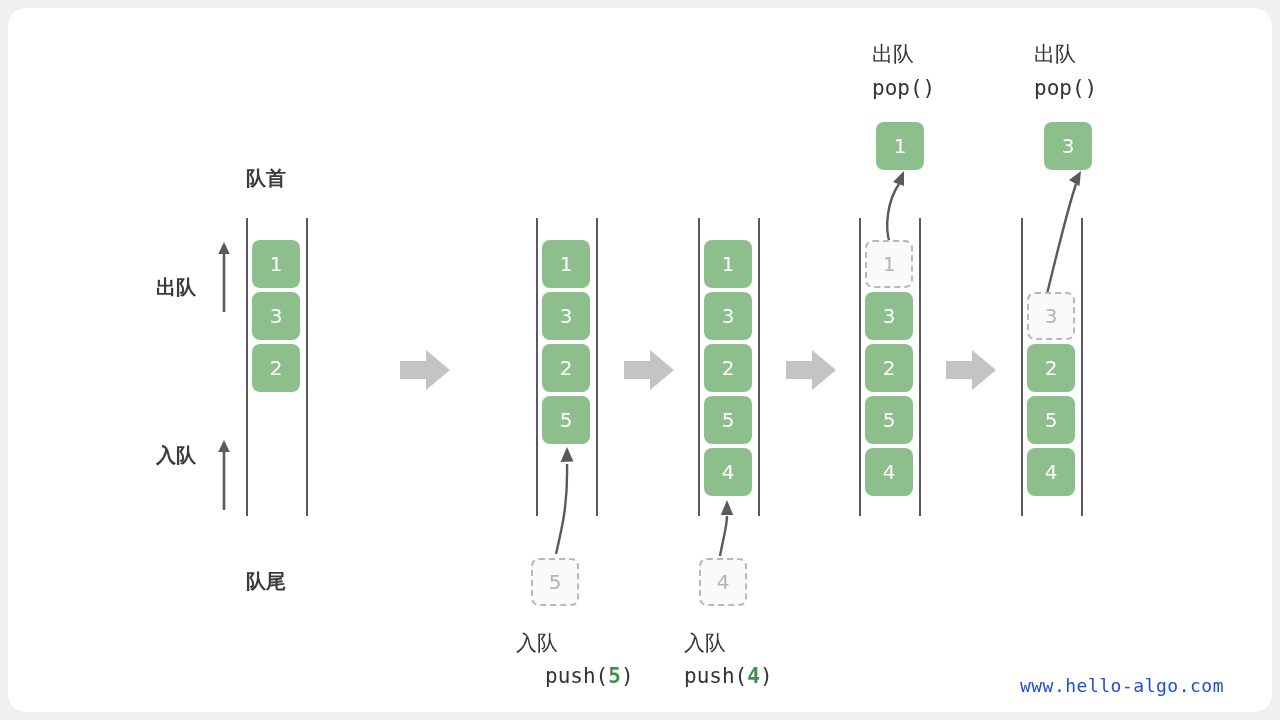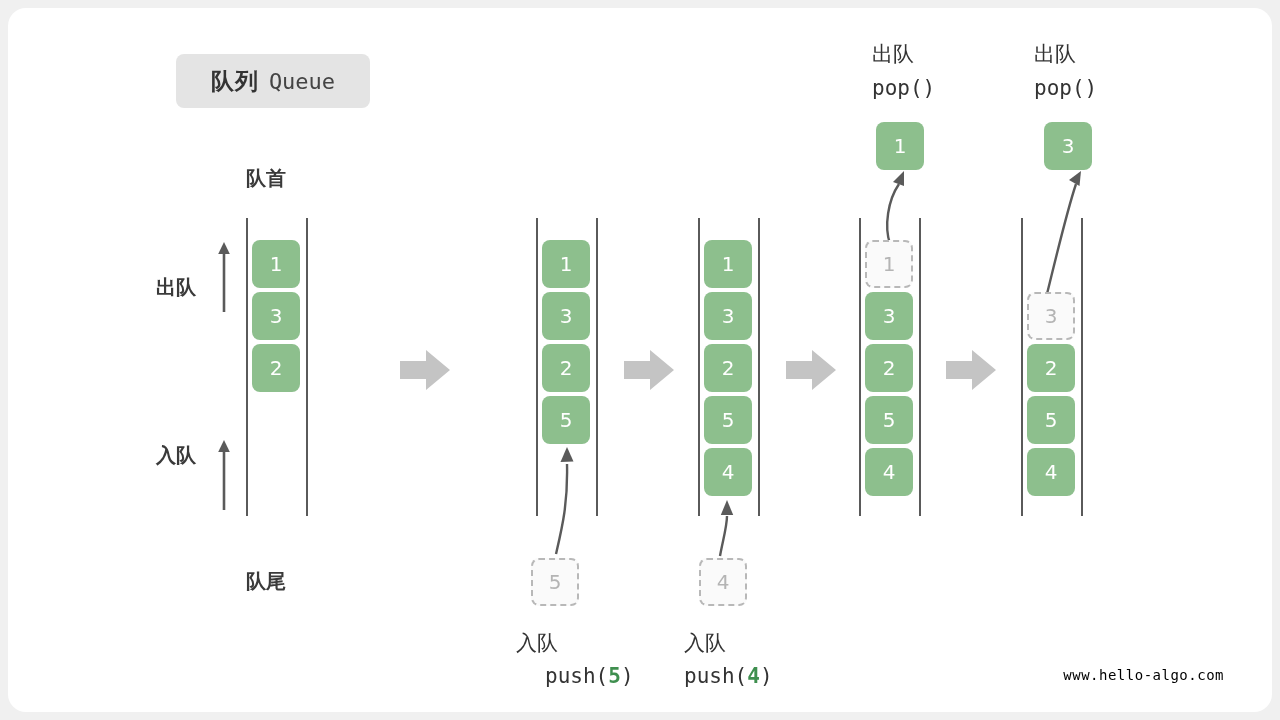--- a/index.html
+++ b/index.html
@@ -91,37 +91,33 @@
   }
   .cell.ghost {
     background: #fafafa;
     color: #b4b4b4;
     border: 2px dashed #b8b8b8;
     box-sizing: border-box;
   }
 
   
   #watermark {
-    right: 48px; bottom: 29px;
+    right: 48px; bottom: 16px;
     font-family: "DejaVu Sans Mono", "Liberation Mono", monospace;
-    font-size: 14px;
-    color: #000000;
+    font-size: 18px;
+    color: #1d4ed8;
     letter-spacing: 0.5px;
   }
   svg { overflow: visible; }
 </style>
 </head>
 <body>
 
 <div id="canvas">
 
-  <div class="abs" id="title-badge">
-    <span class="cn">队列</span>
-    <span class="en">Queue</span>
-  </div>
 
   <div class="abs cn-label" style="left:238px; top:157px;font-family:Liberation Mono, monospace;">队首</div>
   <div class="abs cn-label" style="left:238px; top:560px;">队尾</div>
 
   <div class="abs cn-label" style="left:148px; top:266px;">出队</div>
   <svg class="abs" style="left:206px; top:232px;" width="20" height="72">
     <line x1="10" y1="72" x2="10" y2="12" stroke="#5a5a5a" stroke-width="2.6"></line>
     <polygon points="10,2 4.2,14 15.8,14" fill="#5a5a5a"></polygon>
   </svg>
 

